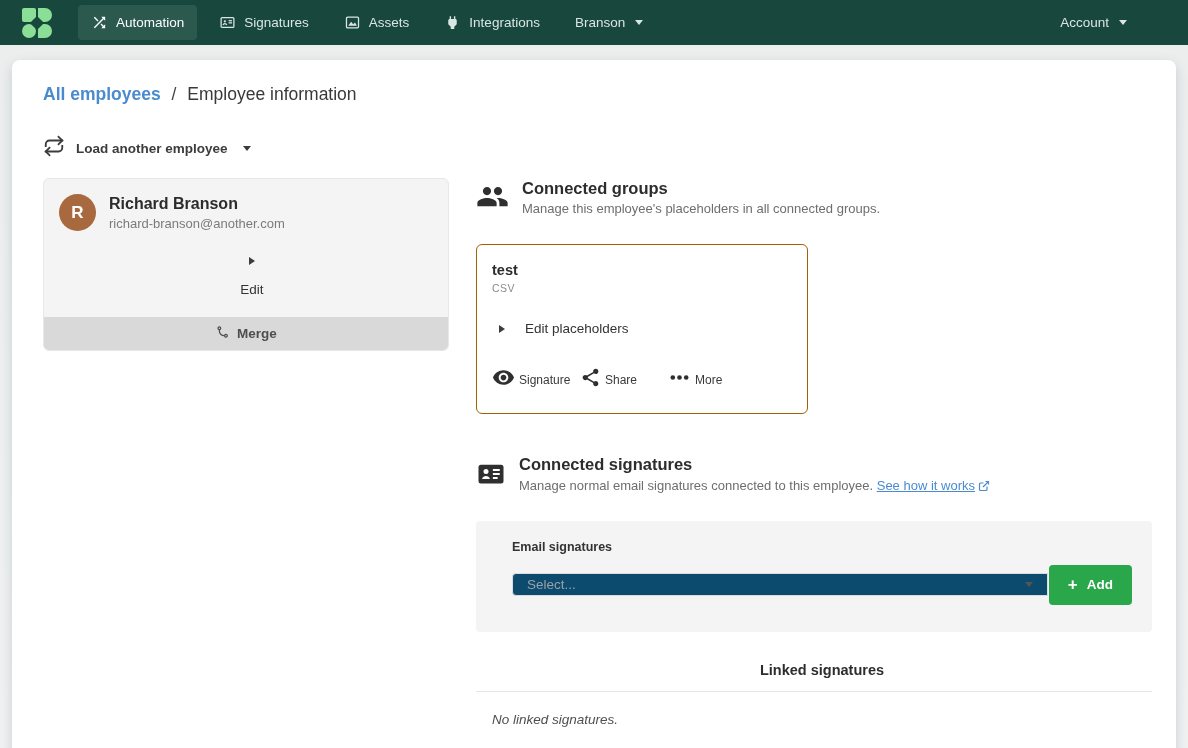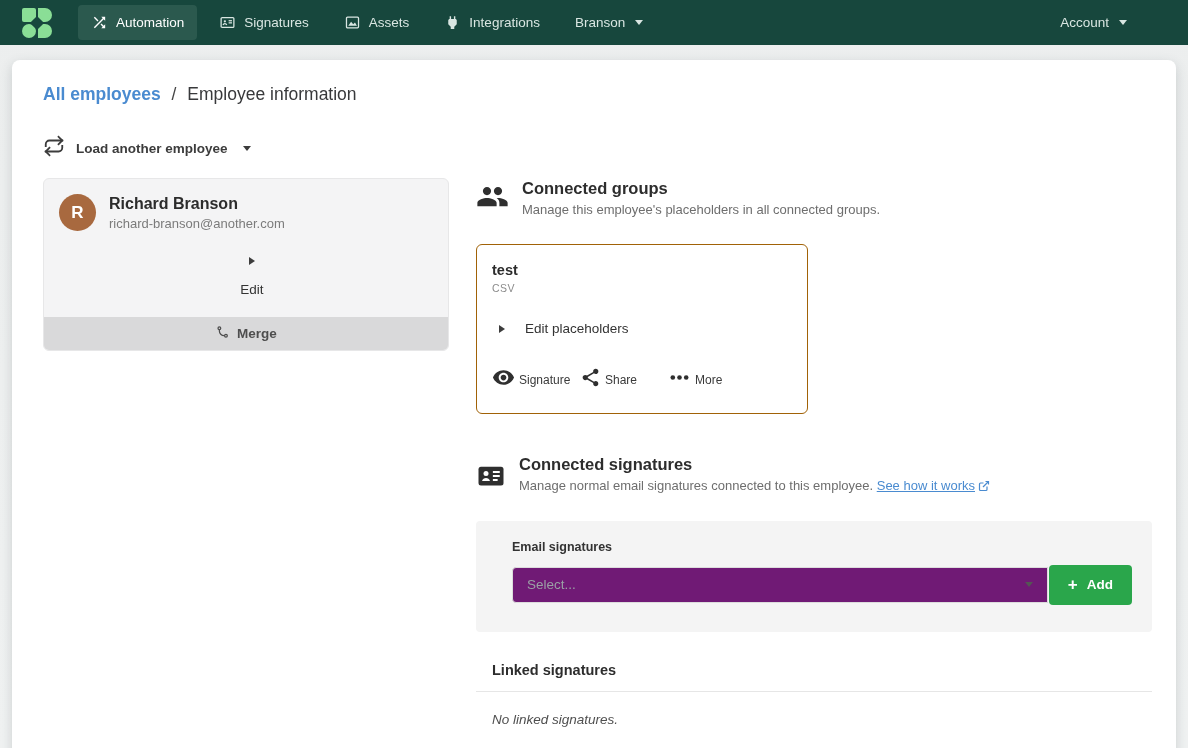--- a/index.html
+++ b/index.html
@@ -78,21 +78,21 @@
   .edit-row { display:flex; align-items:center; gap:17px; margin:26px 0 20px 12px; cursor:pointer;flex-direction:column; }
   .edit-row .lbl { font-size:13.5px; color:#333; }
   .merge-bar {
     background:#d9d9da; height:33px; display:flex; align-items:center; justify-content:center;
     gap:7px; color:#4e4e4e; font-size:13.5px; font-weight:700; cursor:pointer;
   }
 
   
   .right-col { flex:1; margin-left:27px; padding-right:8px; }
 
-  .section-head { display:flex; gap:13px; align-items:flex-end; }
+  .section-head { display:flex; gap:13px; align-items:center; }
   .section-head .ic { flex:0 0 auto; margin-top:2px; }
   .section-title { font-size:16.5px; font-weight:700; color:#2d2d2d; line-height:1.15; }
   .section-sub { font-size:13px; color:#6e6e6e; margin-top:4px; }
   .section-sub a { color:#4a8bd0; text-decoration:underline; cursor:pointer; }
   .ext-ic { display:inline-block; vertical-align:-2px; margin-left:3px; }
 
   .group-card {
     width:332px; margin-top:27px; background:#fff;
     border:1px solid #a16207; border-radius:6px; padding:17px 15px 20px;
   }
@@ -106,34 +106,34 @@
 
   .sig-section { margin-top:41px; }
 
   .email-panel {
     margin-top:26px; background:#f4f4f4; border-radius:4px;
     padding:19px 20px 27px 36px;
   }
   .email-label { font-size:12.5px; font-weight:700; color:#333; }
   .email-row { display:flex; align-items:center; margin-top:11px; }
   .select-box {
-    flex:1; height:36px; background:#701a75; border:1px solid #dcdcdc; border-radius:4px 0 0 4px;
+    flex:1; height:23px; background:#0c4a6e; border:1px solid #dcdcdc; border-radius:4px 0 0 4px;
     display:flex; align-items:center; padding:0 14px; cursor:pointer;
   }
   .select-box .placeholder { color:#9aa0a5; font-size:13.5px; flex:1; }
   .select-box .caret-down { border-top-color:#555; }
   .add-btn {
     height:40px; margin-left:1px; padding:0 19px; border:none; border-radius:4px;
     background:#2aa64b; color:#fff; font-size:13.5px; font-weight:700;
     display:flex; align-items:center; gap:9px; cursor:pointer;
     font-family:"Liberation Sans", sans-serif;
   }
   .add-btn .plus { font-size:17px; font-weight:700; line-height:1; }
 
-  .linked-title { font-size:14.5px; font-weight:700; color:#2d2d2d; margin:30px 0 0 16px; }
+  .linked-title { font-size:14.5px; font-weight:700; color:#2d2d2d; margin:30px 0 0 16px;text-align:center; }
   .linked-divider { border:none; border-top:1px solid #e6e6e6; margin:13px 0 0; }
   .linked-empty { font-size:13.5px; font-style:italic; color:#4f4f4f; margin:20px 0 0 16px; }
 </style>
 </head>
 <body>
 
 <header class="navbar">
   <div class="logo">
     <span class="blk tl"></span>
     <span class="blk tr"></span>

